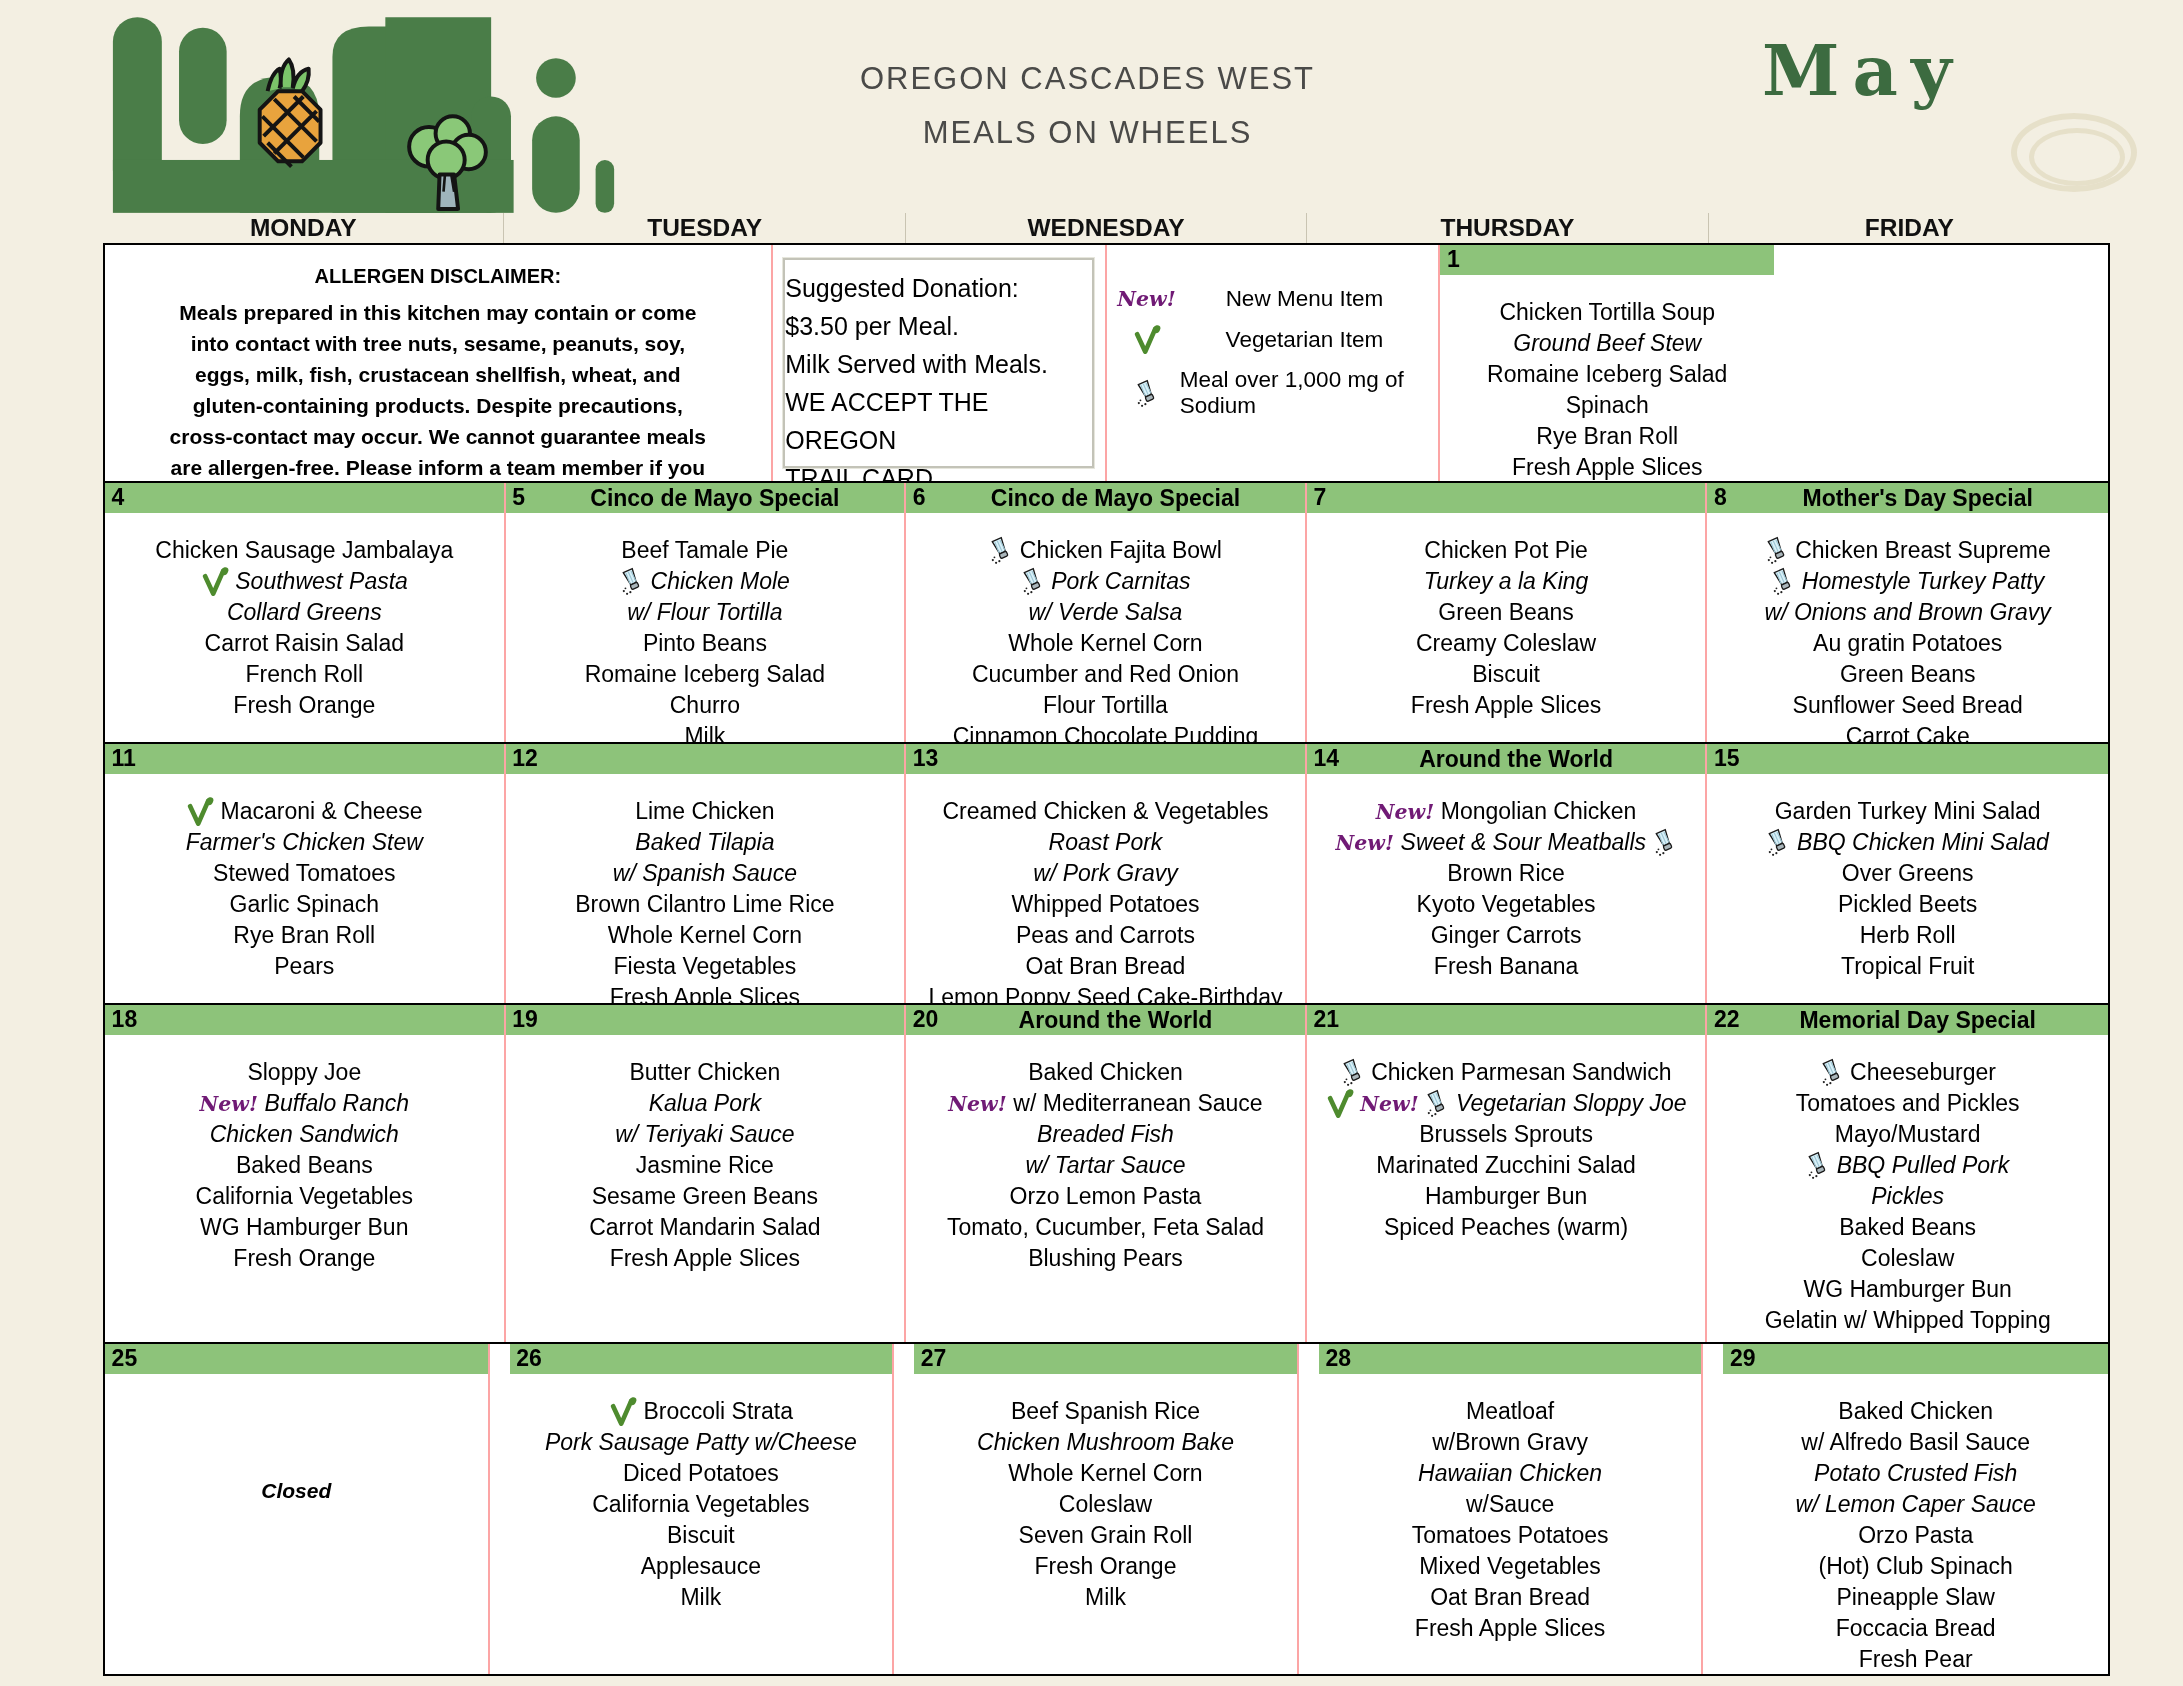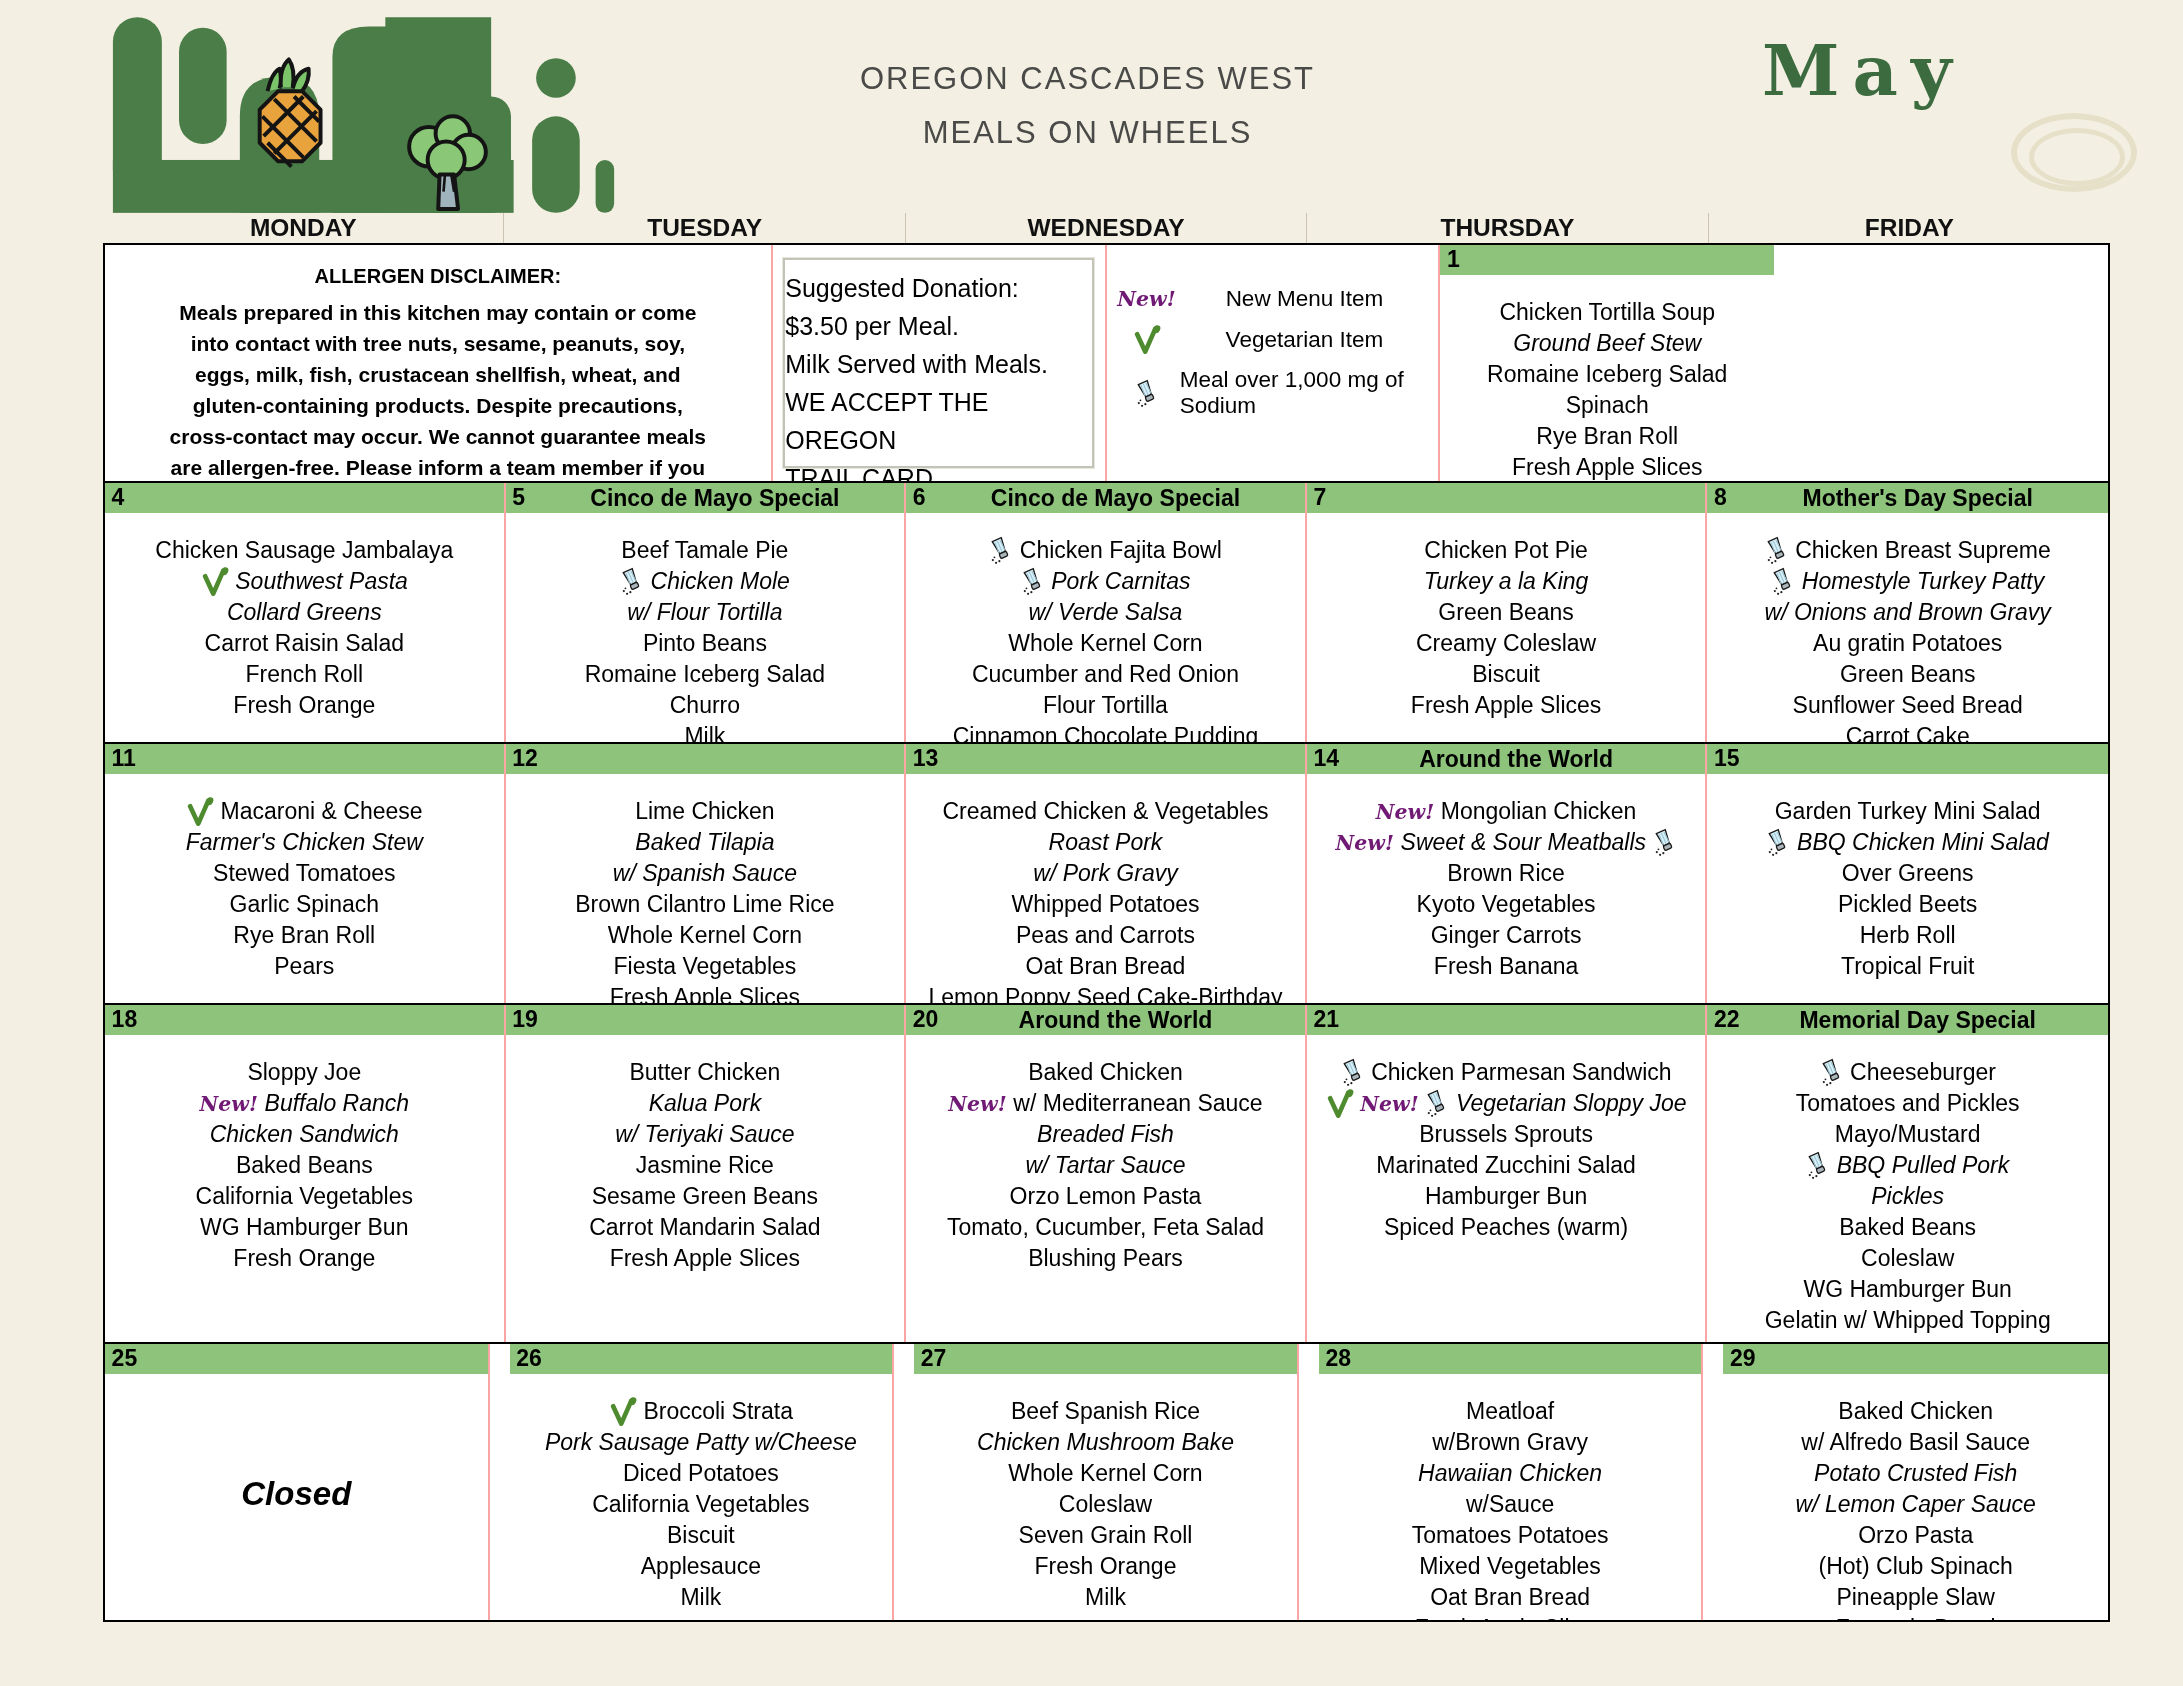--- a/index.html
+++ b/index.html
@@ -45,21 +45,21 @@
     color: #111; line-height: 29px; border-right: 0.7px solid #c9c4b2;
   }
   .weekday:last-child { border-right: none; }
   .table-box { border: 2.6px solid #000; background: #fff; }
   .row { display: grid; grid-template-columns: repeat(5,1fr); border-bottom: 2px solid #000; }
   .table-box > .row:last-child { border-bottom: none; }
   .row-info { grid-template-columns: 2fr 1fr 1fr 1fr 1fr; height: 238px; }
   .row-w1 { height: 261px; }
   .row-w2 { height: 261px; }
   .row-w3 { height: 339px; }
-  .row-w4 { height: 276px; gap: 20px; }
+  .row-w4 { height: 330px; gap: 20px; }
   .cell { background: #fff; border-right: 2px solid #fca5a5; overflow: hidden; position: relative; }
   .cell:last-child { border-right: none; }
   
   .allergen { padding: 20px 57px 0 57px; text-align: center; }
   .allergen-title { font-weight: bold; font-size: 20px; margin-bottom: 9.3px; }
   .allergen-body { font-weight: bold; font-size: 21px; line-height: 31px; }
   .donation-cell { padding: 13.2px 10.6px; }
   .donation-box {
     border: 2px solid #c3c3b8; outline: 0.7px solid #e6e6dc;
     height: 100%; padding-top: 9.3px;
@@ -80,21 +80,21 @@
     font-weight: bold; font-size: 23px; line-height: 29px;
   }
   .special { font-weight: bold; font-size: 23px; padding-left: 20px; }
   .menu { padding-top: 22px; }
   .menu-line {
     min-height: 31px; display: flex; align-items: center; justify-content: center;
     gap: 6.6px; font-size: 23px; text-align: center; padding: 0 4px;
   }
   .menu-line.italic { font-style: italic; }
   .menu-line.bold { font-weight: bold; }
-  .menu-line.closed-line { margin-top: 79px; font-size: 33px; }
+  .menu-line.closed-line { margin-top: 79px; font-size: 21px; }
   .new-label {
     color: #701a75; font-family: "DejaVu Serif", serif;
     font-style: italic; font-weight: bold; font-size: 20.5px; line-height: 24px;
     white-space: nowrap;
   }
   .icon { display: inline-flex; align-items: center; }
 </style>
 </head>
 <body>
 

